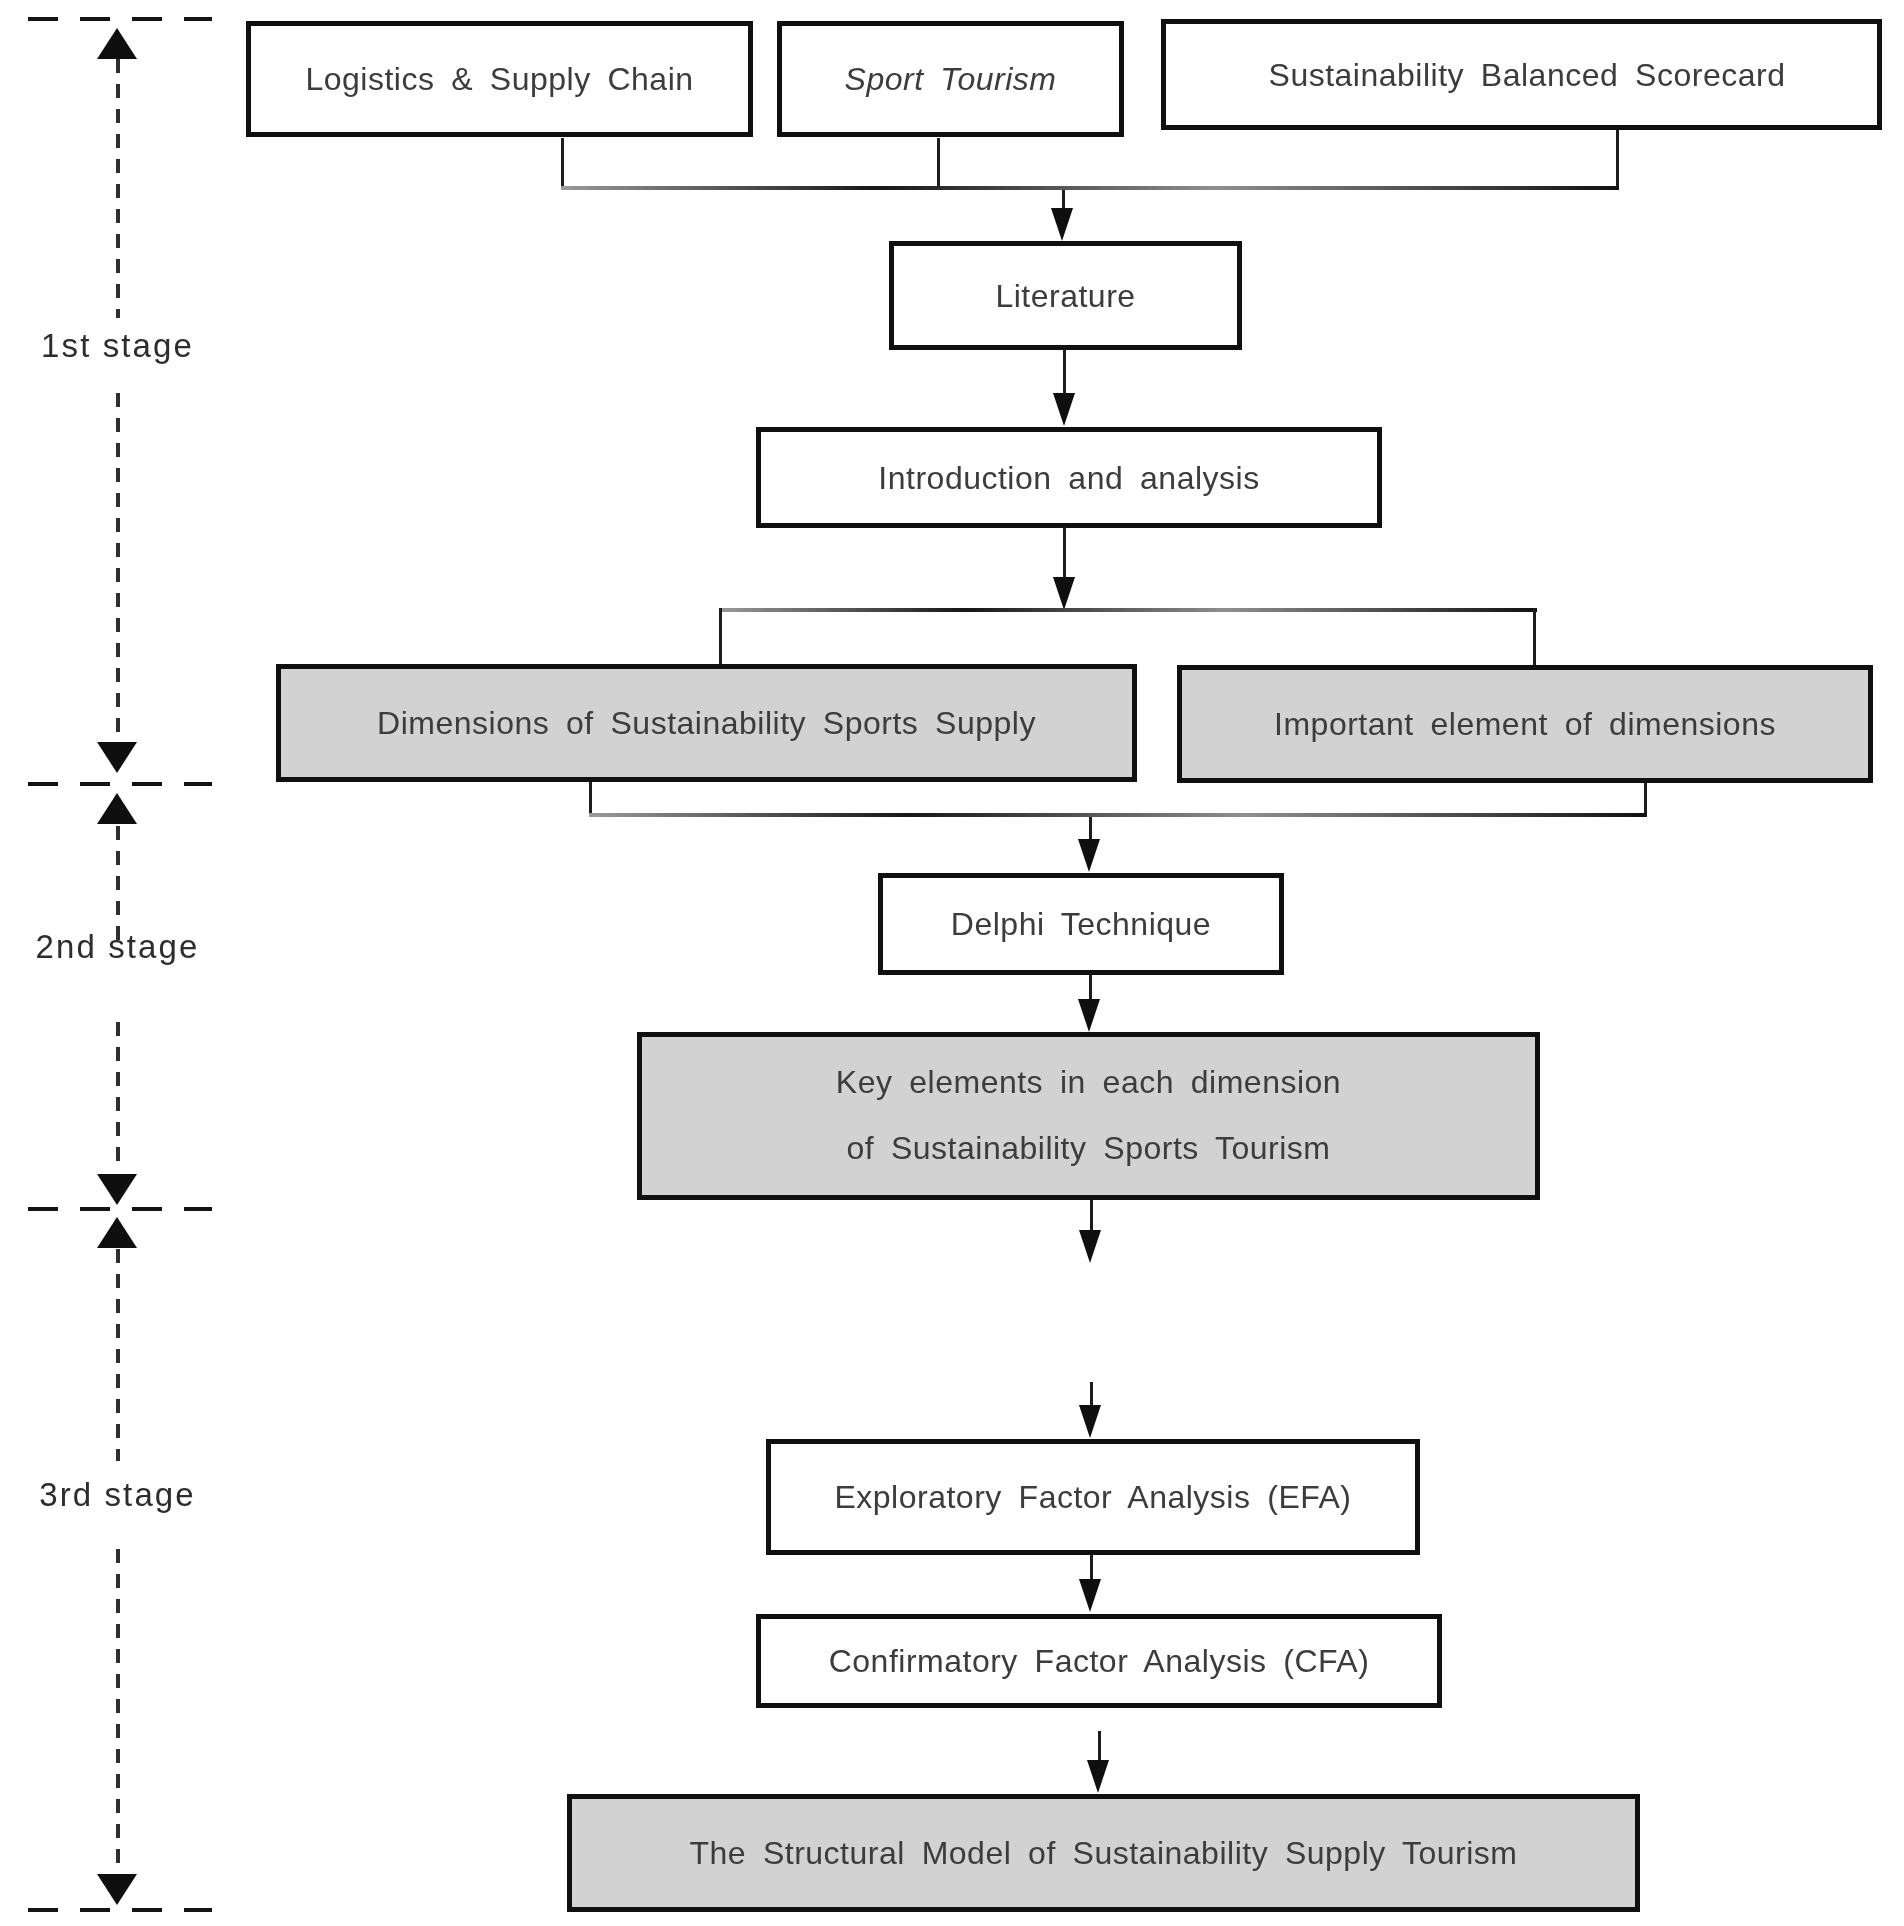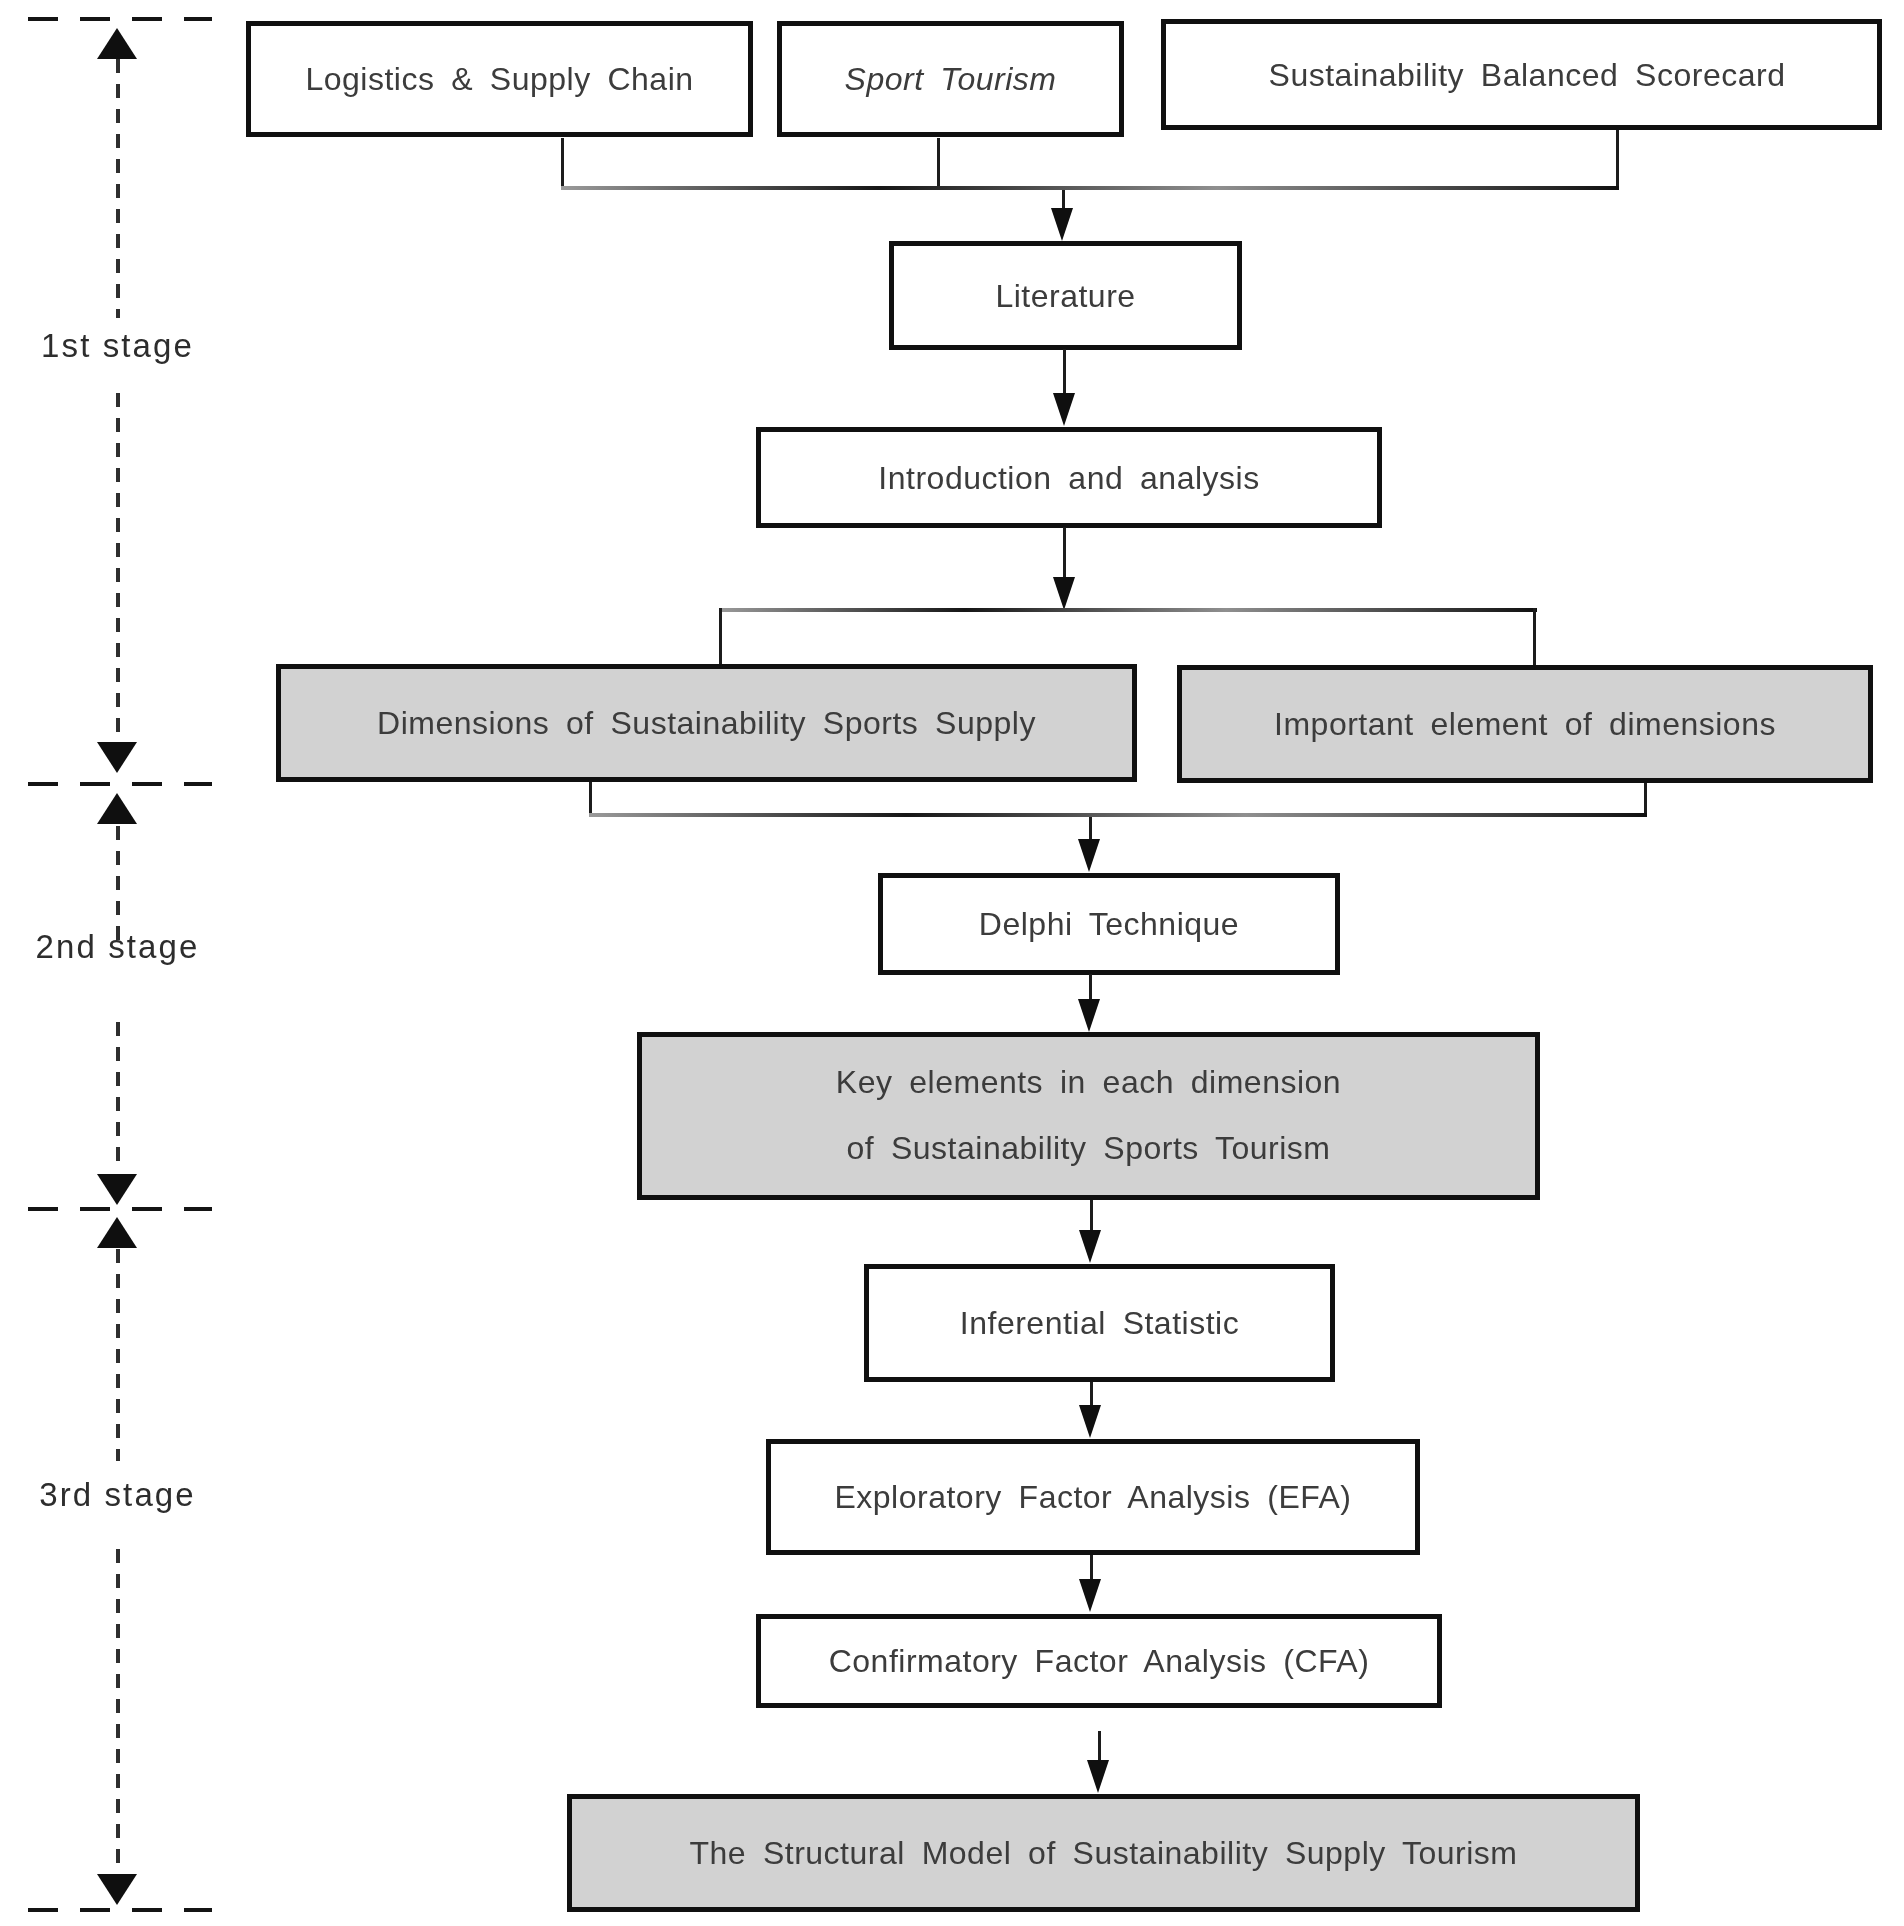--- a/index.html
+++ b/index.html
@@ -122,38 +122,35 @@
   <div class="box gray" style="left:1177px;top:665px;width:696px;height:118px;">
     <span class="ln">Important element of dimensions</span>
   </div>
 
   <div class="vl" style="left:589px;top:782px;height:34px;"></div>
   <div class="vl" style="left:1644px;top:783px;height:33px;"></div>
   <div class="hl" style="left:589px;top:813px;width:1058px;"></div>
   <div class="vl" style="left:1089px;top:817px;height:23px;"></div>
   <div class="ah" style="left:1078px;top:839px;"></div>
 
-  <div class="box" style="left:878px;top:873px;width:462px;height:102px;">
+  <div class="box" style="left:878px;top:873px;width:406px;height:102px;">
     <span class="ln">Delphi Technique</span>
   </div>
 
   <div class="vl" style="left:1089px;top:974px;height:25.4px;"></div>
   <div class="ah" style="left:1078px;top:999px;"></div>
 
   <div class="box gray key" style="left:637px;top:1032px;width:903px;height:168px;text-align:right;">
     <span class="ln">Key elements in each dimension</span>
     <span class="ln">of Sustainability Sports Tourism</span>
   </div>
 
   <div class="vl" style="left:1090px;top:1200px;height:31px;"></div>
   <div class="ah" style="left:1079px;top:1230px;"></div>
 
-  <div class="box" style="left:864px;top:1264px;width:471px;height:118px;">
-    <span class="ln">Inferential Statistic</span>
-  </div>
 
   <div class="vl" style="left:1090px;top:1382px;height:24px;"></div>
   <div class="ah" style="left:1079px;top:1405px;"></div>
 
   <div class="box" style="left:766px;top:1439px;width:654px;height:116px;">
     <span class="ln">Exploratory Factor Analysis (EFA)</span>
   </div>
 
   <div class="vl" style="left:1090px;top:1555px;height:25.4px;"></div>
   <div class="ah" style="left:1079px;top:1579px;"></div>

